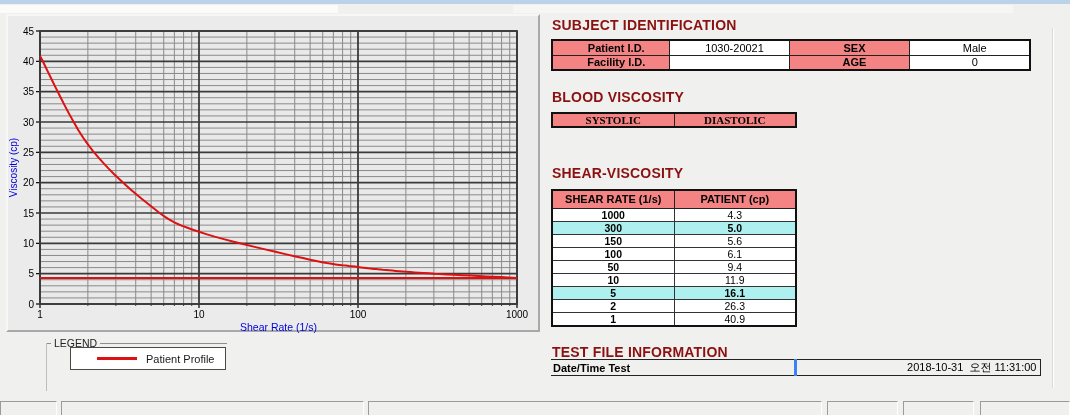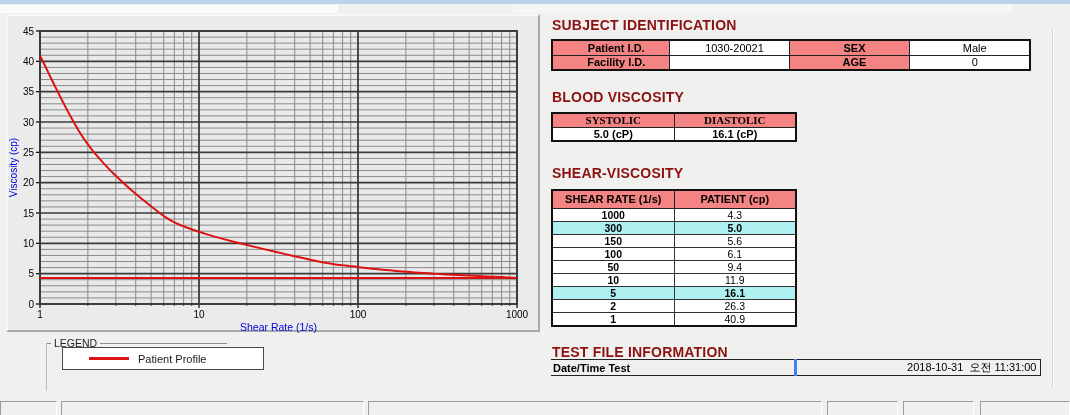--- a/index.html
+++ b/index.html
@@ -18,21 +18,21 @@
   .right-edge{position:absolute;left:1052px;top:28px;width:2px;height:360px;background:#d9d9d6;border-right:1px solid #fff;}
 
   .chart-panel{position:absolute;left:6px;top:14px;width:534px;height:318px;background:var(--panel_bg);
     border:2px solid;border-color:#f7f7f7 #a9a9a9 #a9a9a9 #f7f7f7;}
   .chart-panel svg{display:block;}
 
   .legend-group{position:absolute;left:2px;top:336px;width:346px;height:56px;margin-left:44px;}
   .legend-topline{position:absolute;left:0;top:7px;width:181px;height:1px;background:#8f8f8f;}
   .legend-leftline{position:absolute;left:0;top:7px;width:1px;height:48px;background:#bdbdbd;}
   .legend-caption{position:absolute;left:5px;top:1px;background:var(--page_bg);padding:0 3px;font-size:10.5px;color:#222;}
-  .legend-box{position:absolute;left:16px;top:11px;width:202px;height:23px;background:#fff;border:1px solid #4a4a4a;
+  .legend-box{position:absolute;left:24px;top:11px;width:156px;height:23px;background:#fff;border:1px solid #4a4a4a;
     display:flex;align-items:center;}
   .legend-swatch{width:40px;height:3px;margin-left:26px;background:var(--series_red);}
   .legend-label{margin-left:9px;font-size:11px;color:#1a1a1a;}
 
   .heading{position:absolute;font-size:14px;font-weight:bold;color:var(--heading);letter-spacing:.2px;white-space:nowrap;}
 
   table{border-collapse:collapse;table-layout:fixed;}
   td,th{font-size:11px;color:#000;text-align:center;overflow:hidden;white-space:nowrap;}
 
   .subject-table{position:absolute;left:551px;top:39px;width:478px;border:2px solid #111;}
@@ -242,24 +242,20 @@
 <table class="bv-table">
   <colgroup>
       <col style="width:122px">
       <col style="width:122px">
     </colgroup>
   <tbody>
       <tr>
     <th>SYSTOLIC</th>
     <th>DIASTOLIC</th>
   </tr>
-  <tr>
-    <td>5.0 (cP)</td>
-    <td>16.1 (cP)</td>
-  </tr>
 </tbody>
   </table>
 
 <div class="heading" style="left:552px;top:165px;">SHEAR-VISCOSITY</div>
 <table class="shear-table">
   <colgroup>
       <col style="width:122px">
       <col style="width:122px">
     </colgroup>
   <tbody>

